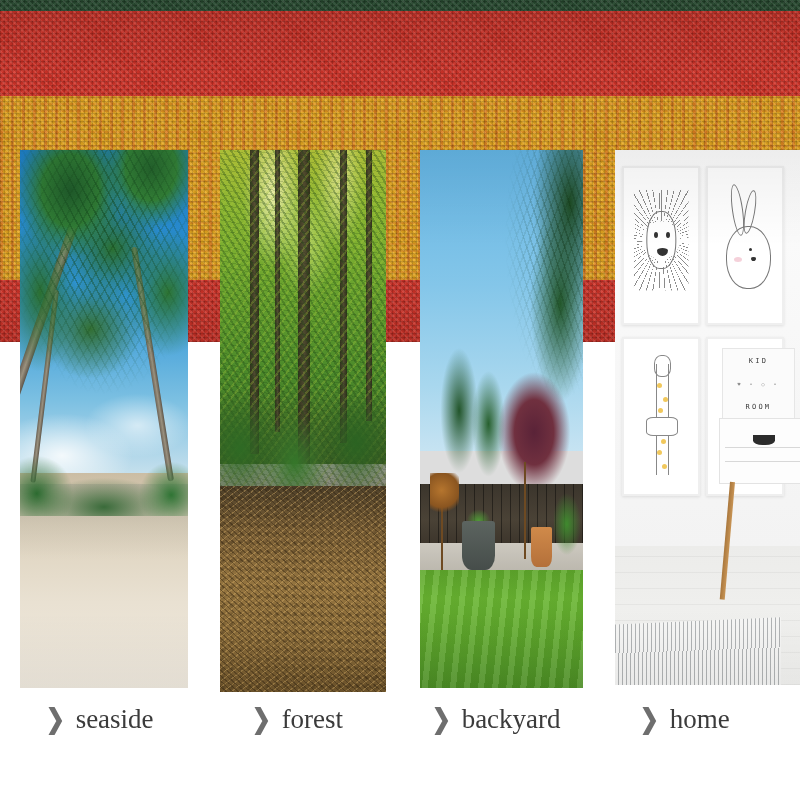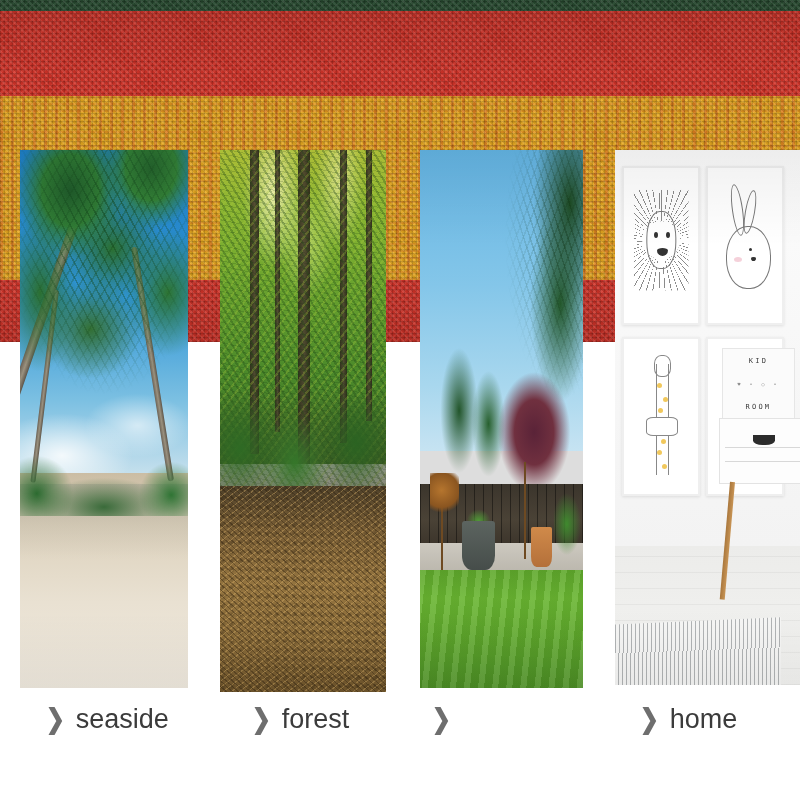--- a/index.html
+++ b/index.html
@@ -219,21 +219,21 @@
   .console-line{position:absolute;left:6%;width:88%;height:1px;background:#d8d8d8;}
   .handle{position:absolute;left:38%;top:26%;width:24%;height:16%;background:#2c2c2c;border-radius:0 0 45% 45%;}
   .leg{position:absolute;left:62%;top:62%;width:5px;height:22%;background:linear-gradient(90deg,#a9773c,#c89455);transform:rotate(5deg);transform-origin:top;}
 
   .panel-shade{position:absolute;left:0;top:0;width:100%;height:100%;
     background:linear-gradient(180deg,rgba(0,0,0,.06),rgba(0,0,0,0) 18%,rgba(0,0,0,0) 86%,rgba(0,0,0,.05));pointer-events:none;}
 
   
   .caption{position:absolute;display:flex;align-items:center;gap:9px;z-index:7;}
   .chev{display:inline-block;color:#6e6e6e;font-size:27px;font-weight:bold;line-height:1;transform:scaleX(.85);}
-  .cap-text{font-size:27px;color:#3b3b3b;font-family:Liberation Sans, sans-serif;line-height:1;}
+  .cap-text{font-size:27px;color:#3b3b3b;font-family:Liberation Serif, serif;line-height:1;}
 </style>
 </head>
 <body>
 
 <div id="stage">
 
   <div class="banner">
     <div class="stripe st-green"></div>
     <div class="stripe st-red1"></div>
     <div class="stripe st-yellow"></div>
@@ -367,19 +367,20 @@
   <div class="caption" style="left:44px;top:706px;">
     <span class="chev">❯</span>
     <span class="cap-text">seaside</span>
   </div>
   <div class="caption" style="left:250px;top:706px;">
     <span class="chev">❯</span>
     <span class="cap-text">forest</span>
   </div>
   <div class="caption" style="left:430px;top:706px;">
     <span class="chev">❯</span>
+    <span class="cap-text">backyard</span>
   </div>
   <div class="caption" style="left:638px;top:706px;">
     <span class="chev">❯</span>
     <span class="cap-text">home</span>
   </div>
 
 </div>
 
 </body></html>

